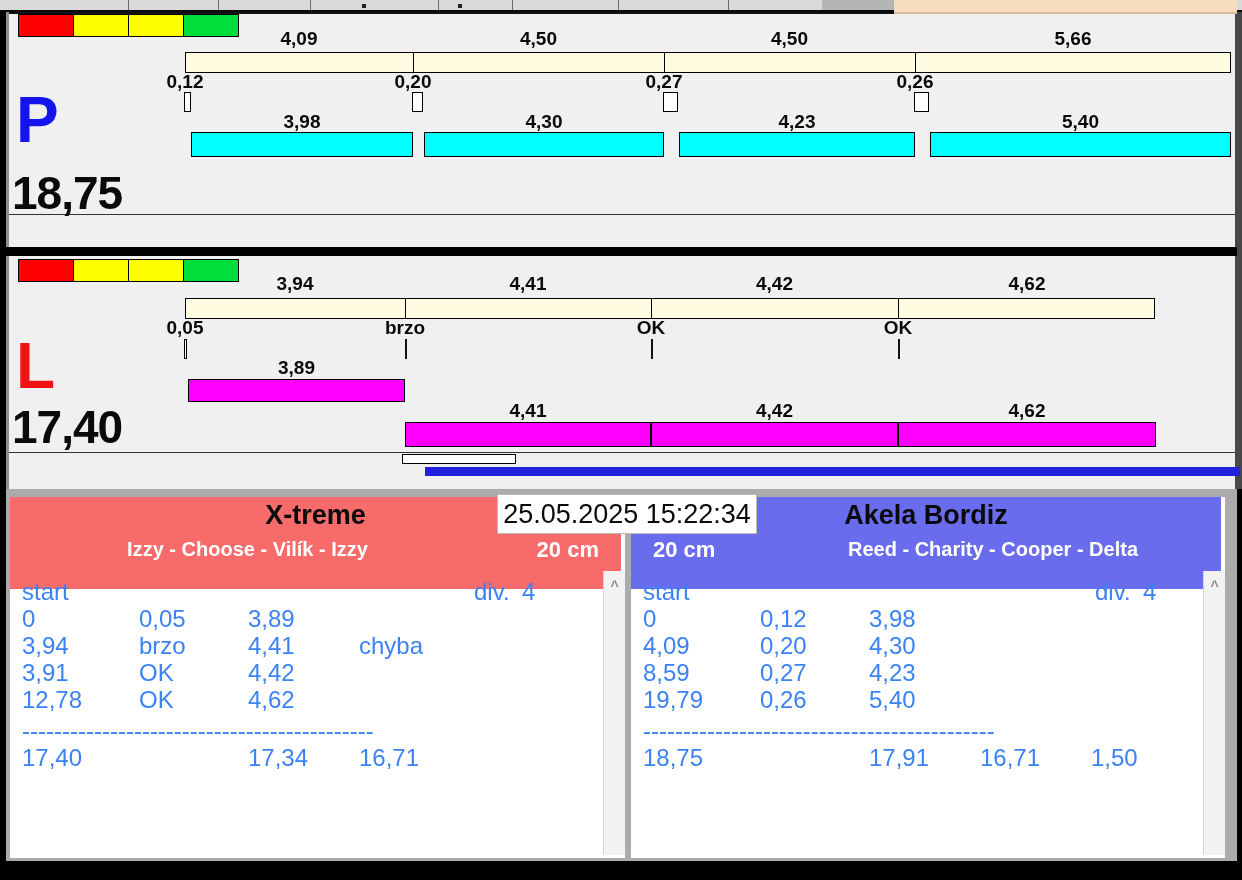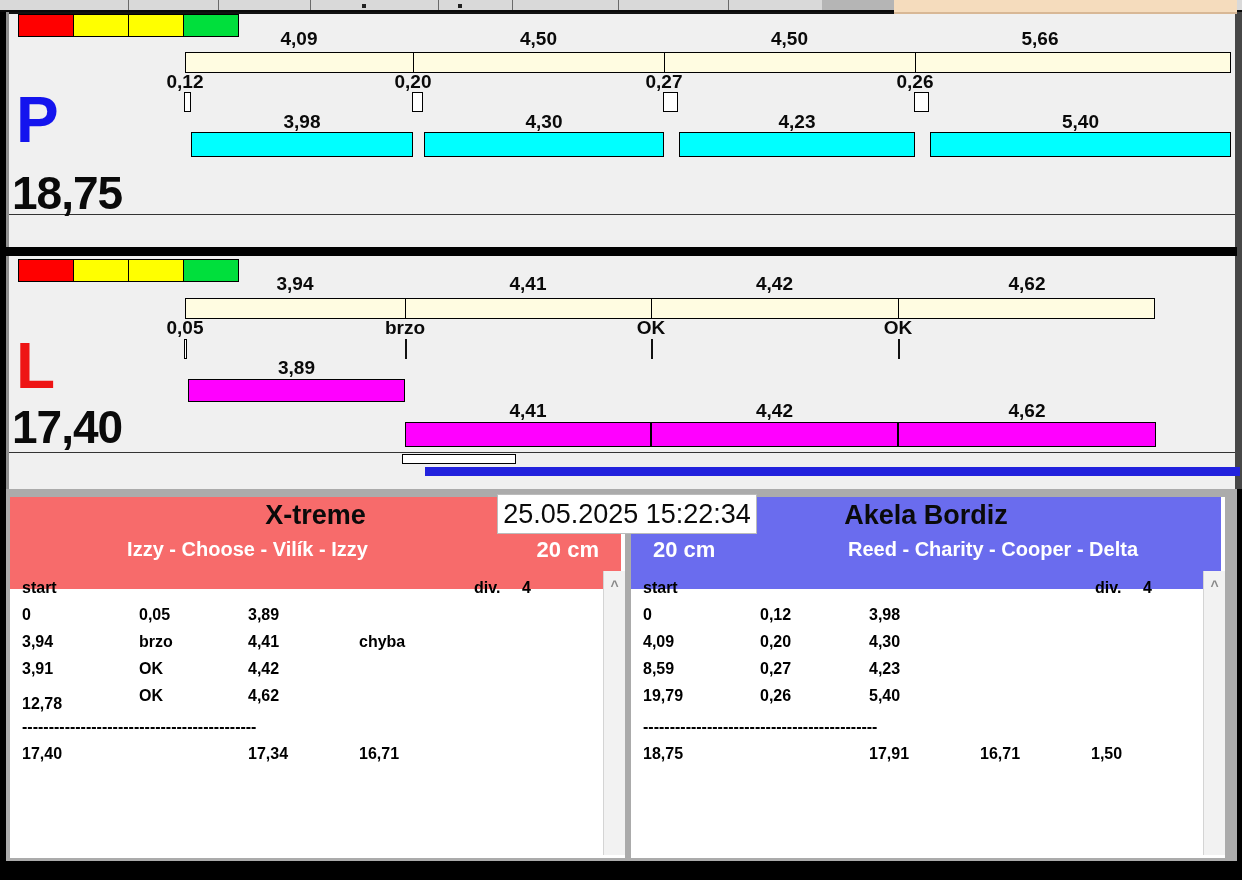--- a/index.html
+++ b/index.html
@@ -20,21 +20,21 @@
   #black-band{left:6px;top:247px;width:1231px;height:9px;background:#000;}
   #bottom-bg{left:6px;top:489px;width:1231px;height:372px;background:#ababab;}
   .lane-letter{font-weight:bold;font-size:64px;line-height:1;}
   .lane-total{font-weight:bold;font-size:46px;line-height:1;color:#0a0a0a;letter-spacing:-1px;}
   .lbl{font-weight:bold;font-size:19px;line-height:1;color:#0a0a0a;text-align:center;white-space:nowrap;}
   .panel{background:#fff;}
   .panel-header{position:absolute;left:0;top:0;right:4px;height:92px;}
   .panel-title{position:absolute;top:3px;font-weight:bold;font-size:27px;color:#0a0a0a;text-align:center;white-space:nowrap;}
   .panel-sub{position:absolute;top:41px;font-weight:bold;font-size:20px;color:#fff;text-align:center;white-space:nowrap;}
   .panel-cm{position:absolute;top:40px;font-weight:bold;font-size:22px;color:#fff;white-space:nowrap;}
-  .cell{position:absolute;font-weight:bold;font-size:16px;color:#000000;white-space:pre;line-height:1;}
+  .cell{position:absolute;font-weight:normal;font-size:24px;color:#3b82f6;white-space:pre;line-height:1;}
   .scrollstrip{position:absolute;top:74px;bottom:3px;width:21px;background:#f2f2f2;border-left:1px solid #d4d4d4;}
   .scrollarrow{position:absolute;top:8px;left:0;width:100%;text-align:center;color:#8a8a8a;font-size:14px;font-weight:bold;line-height:1;}
   #datetime-box{left:497px;top:494px;width:260px;height:40px;background:#fff;border:1px solid #bbb;
     font-size:27px;color:#0a0a0a;text-align:center;line-height:38px;white-space:nowrap;z-index:30;}
   #underbar-white{left:402px;top:454px;width:114px;height:10px;background:#fff;border:1px solid #000;z-index:5;}
   #underbar-blue{left:425px;top:467px;width:815px;height:9px;z-index:5;}
 </style>
 </head>
 <body>
 
@@ -78,21 +78,21 @@
     <div class="abs" style="left: 412px; top: 92px; width: 11px; height: 20px; background: rgb(255, 255, 255); border: 1px solid rgb(0, 0, 0);"></div>
     <div class="abs lbl" style="left: 424px; top: 112px; width: 240px;">4,30</div>
     <div class="abs" style="left: 424px; top: 132px; width: 240px; height: 25px; background: rgb(0, 255, 255); border: 1px solid rgb(0, 0, 0);"></div>
     <div class="abs" style="left: 664px; top: 52px; width: 1px; height: 21px; background: rgb(0, 0, 0);"></div>
     <div class="abs lbl" style="left: 664px; top: 29px; width: 251px;">4,50</div>
     <div class="abs lbl" style="left: 614px; top: 72px; width: 100px;">0,27</div>
     <div class="abs" style="left: 663px; top: 92px; width: 15px; height: 20px; background: rgb(255, 255, 255); border: 1px solid rgb(0, 0, 0);"></div>
     <div class="abs lbl" style="left: 679px; top: 112px; width: 236px;">4,23</div>
     <div class="abs" style="left: 679px; top: 132px; width: 236px; height: 25px; background: rgb(0, 255, 255); border: 1px solid rgb(0, 0, 0);"></div>
     <div class="abs" style="left: 915px; top: 52px; width: 1px; height: 21px; background: rgb(0, 0, 0);"></div>
-    <div class="abs lbl" style="left: 882px; top: 29px; width: 316px;">5,66</div>
+    <div class="abs lbl" style="left: 915px; top: 29px; width: 316px;">5,66</div>
     <div class="abs lbl" style="left: 865px; top: 72px; width: 100px;">0,26</div>
     <div class="abs" style="left: 914px; top: 92px; width: 15px; height: 20px; background: rgb(255, 255, 255); border: 1px solid rgb(0, 0, 0);"></div>
     <div class="abs lbl" style="left: 930px; top: 112px; width: 301px;">5,40</div>
     <div class="abs" style="left: 930px; top: 132px; width: 301px; height: 25px; background: rgb(0, 255, 255); border: 1px solid rgb(0, 0, 0);"></div>
     <div class="abs lane-letter" style="left: 16px; top: 88px; color: rgb(20, 20, 238);">P</div>
     <div class="abs lane-total" style="left: 12px; top: 170px;">18,75</div>
     <div class="abs" style="left: 18px; top: 259px; width: 56px; height: 23px; background: rgb(255, 0, 0); border: 1px solid rgb(0, 0, 0);"></div>
     <div class="abs" style="left: 73px; top: 259px; width: 56px; height: 23px; background: rgb(255, 255, 0); border: 1px solid rgb(0, 0, 0);"></div>
     <div class="abs" style="left: 128px; top: 259px; width: 56px; height: 23px; background: rgb(255, 255, 0); border: 1px solid rgb(0, 0, 0);"></div>
     <div class="abs" style="left: 183px; top: 259px; width: 56px; height: 23px; background: rgb(0, 223, 60); border: 1px solid rgb(0, 0, 0);"></div>
@@ -140,21 +140,21 @@
       <div class="cell" style="left: 12px; top: 110px;">0</div>
       <div class="cell" style="left: 129px; top: 110px;">0,05</div>
       <div class="cell" style="left: 238px; top: 110px;">3,89</div>
       <div class="cell" style="left: 12px; top: 137px;">3,94</div>
       <div class="cell" style="left: 129px; top: 137px;">brzo</div>
       <div class="cell" style="left: 238px; top: 137px;">4,41</div>
       <div class="cell" style="left: 349px; top: 137px;">chyba</div>
       <div class="cell" style="left: 12px; top: 164px;">3,91</div>
       <div class="cell" style="left: 129px; top: 164px;">OK</div>
       <div class="cell" style="left: 238px; top: 164px;">4,42</div>
-      <div class="cell" style="left: 12px; top: 191px; margin-top: 8px;">12,78</div>
+      <div class="cell" style="left: 12px; top: 191px;">12,78</div>
       <div class="cell" style="left: 129px; top: 191px;">OK</div>
       <div class="cell" style="left: 238px; top: 191px;">4,62</div>
       <div class="cell" style="left: 12px; top: 222px;">--------------------------------------------</div>
       <div class="cell" style="left: 12px; top: 249px;">17,40</div>
       <div class="cell" style="left: 238px; top: 249px;">17,34</div>
       <div class="cell" style="left: 349px; top: 249px;">16,71</div>
     </div>
   <div class="scrollstrip" style="right:0;">
     <div class="scrollarrow">^</div>
   </div>

